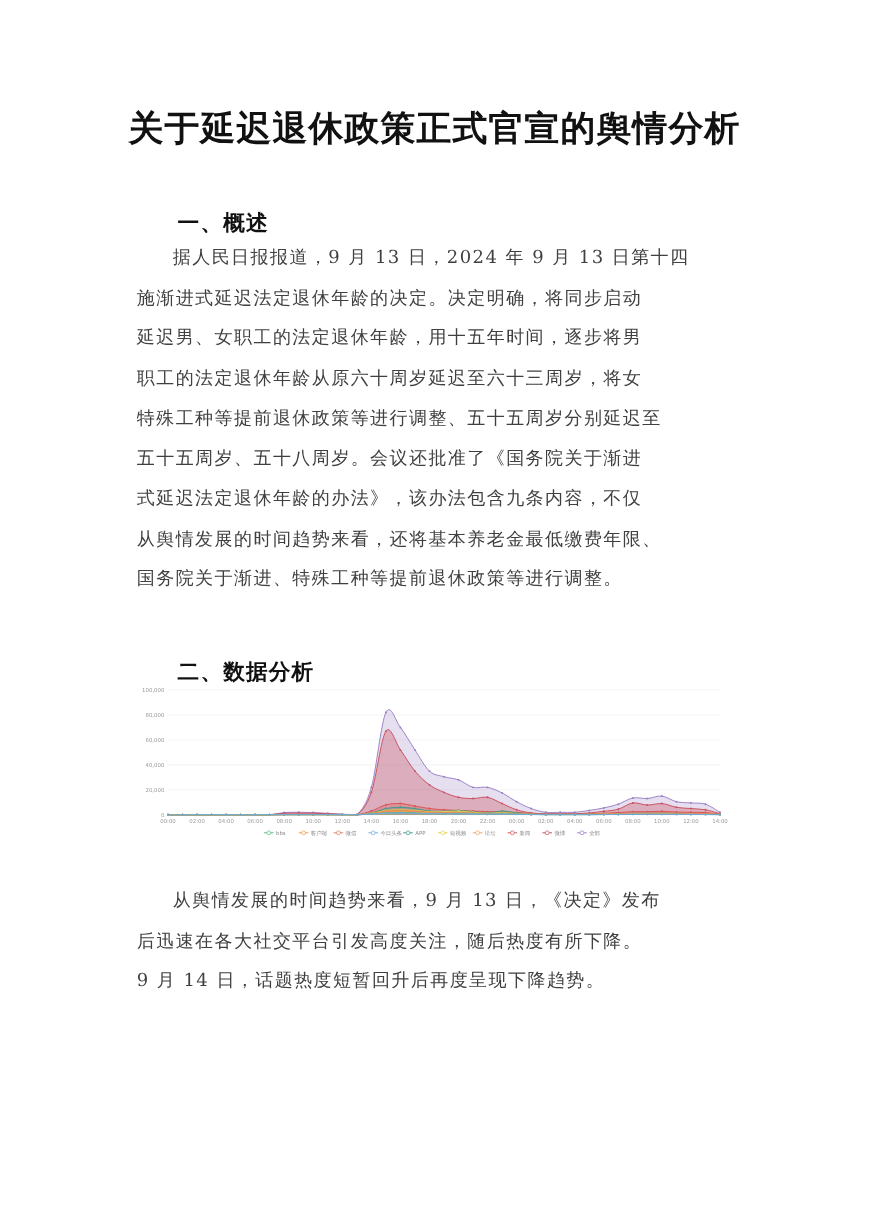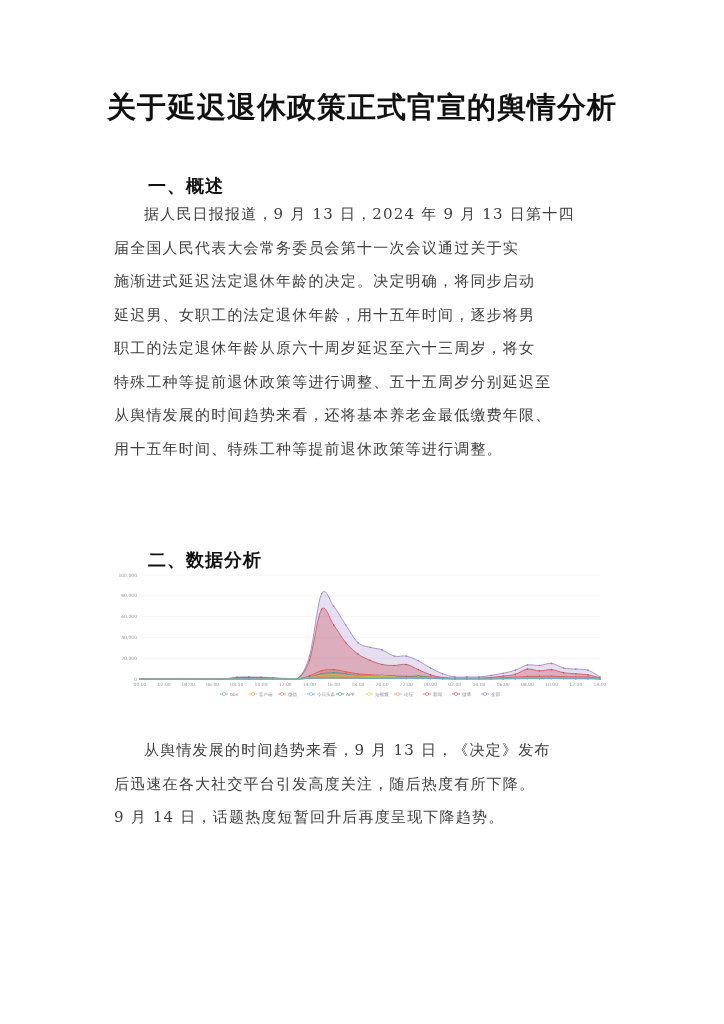--- a/index.html
+++ b/index.html
@@ -20,27 +20,28 @@
 </style>
 </head>
 <body>
 
 <div class="title">关于延迟退休政策正式官宣的舆情分析</div>
 
 <div class="h2" style="top:174px;">一、概述</div>
 
 <div class="para" style="top:198px; left:114px;">
   <span class="line" style="padding-left:30px;">据人民日报报道，9 月 13 日，2024 年 9 月 13 日第十四</span>
-  <span class="line">届全国人民代表大会常务委员会第十一次会议通过关于实</span>
   <span class="line">施渐进式延迟法定退休年龄的决定。决定明确，将同步启动</span>
   <span class="line">延迟男、女职工的法定退休年龄，用十五年时间，逐步将男</span>
   <span class="line">职工的法定退休年龄从原六十周岁延迟至六十三周岁，将女</span>
   <span class="line">特殊工种等提前退休政策等进行调整、五十五周岁分别延迟至</span>
+  <span class="line">五十五周岁、五十八周岁。会议还批准了《国务院关于渐进</span>
+  <span class="line">式延迟法定退休年龄的办法》，该办法包含九条内容，不仅</span>
   <span class="line">从舆情发展的时间趋势来看，还将基本养老金最低缴费年限、</span>
-  <span class="line">用十五年时间、特殊工种等提前退休政策等进行调整。</span>
+  <span class="line">国务院关于渐进、特殊工种等提前退休政策等进行调整。</span>
 </div>
 
 <div class="h2" style="top:548px;">二、数据分析</div>
 
 <div class="chart">
   <svg id="chart-svg" viewBox="0 0 500 132">
       <line x1="30" x2="490" y1="109" y2="109" stroke="#eeeeee" stroke-width="0.6"></line>
       <text x="27" y="110.5" text-anchor="end" class="axis-text">0</text>
       <line x1="30" x2="490" y1="88.2" y2="88.2" stroke="#eeeeee" stroke-width="0.6"></line>
       <text x="27" y="89.7" text-anchor="end" class="axis-text">20,000</text>

